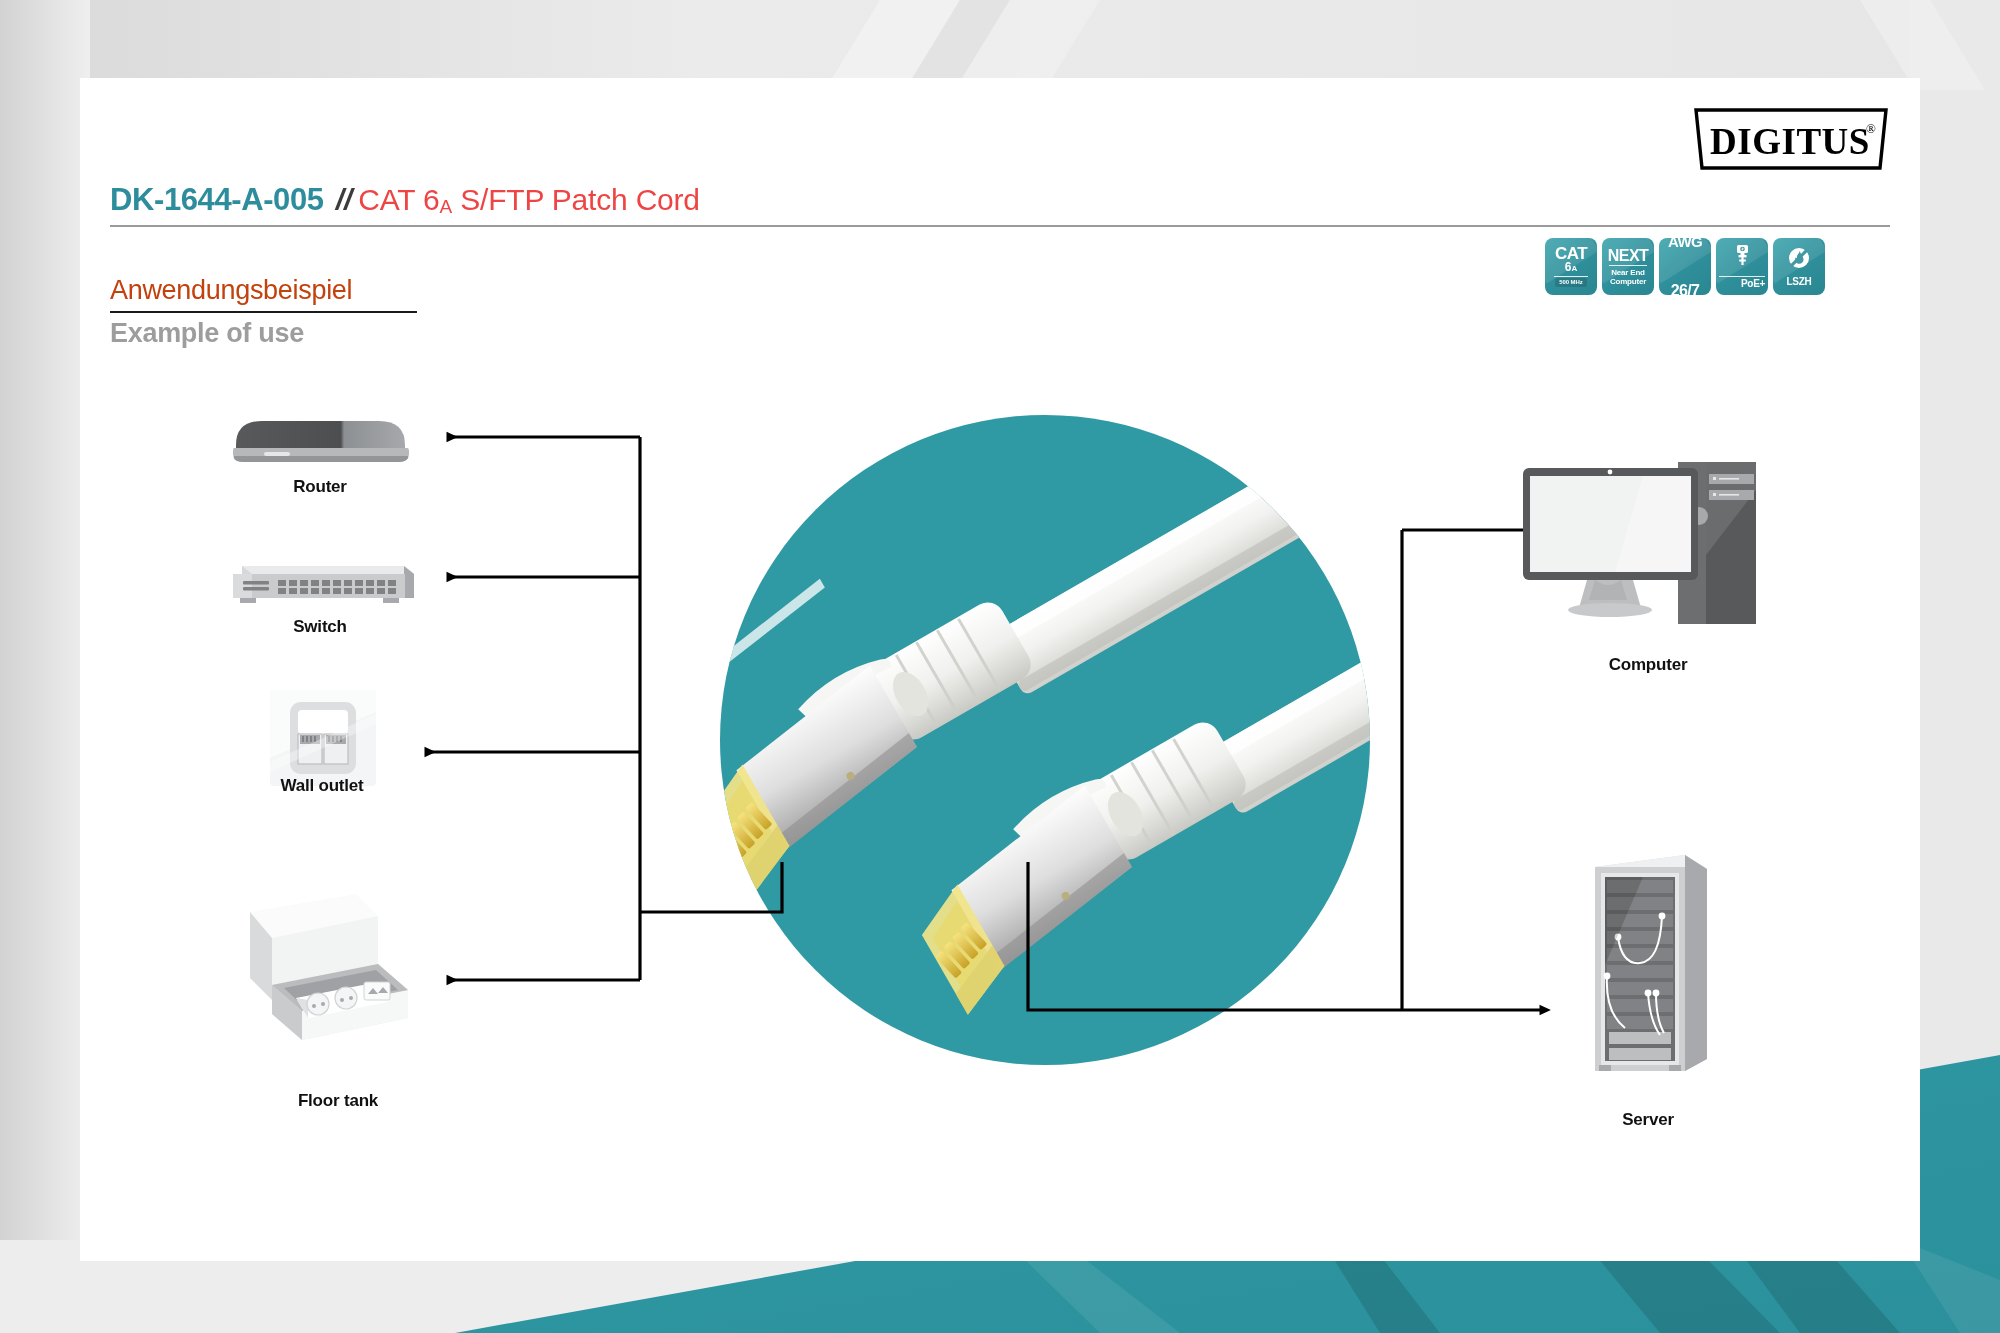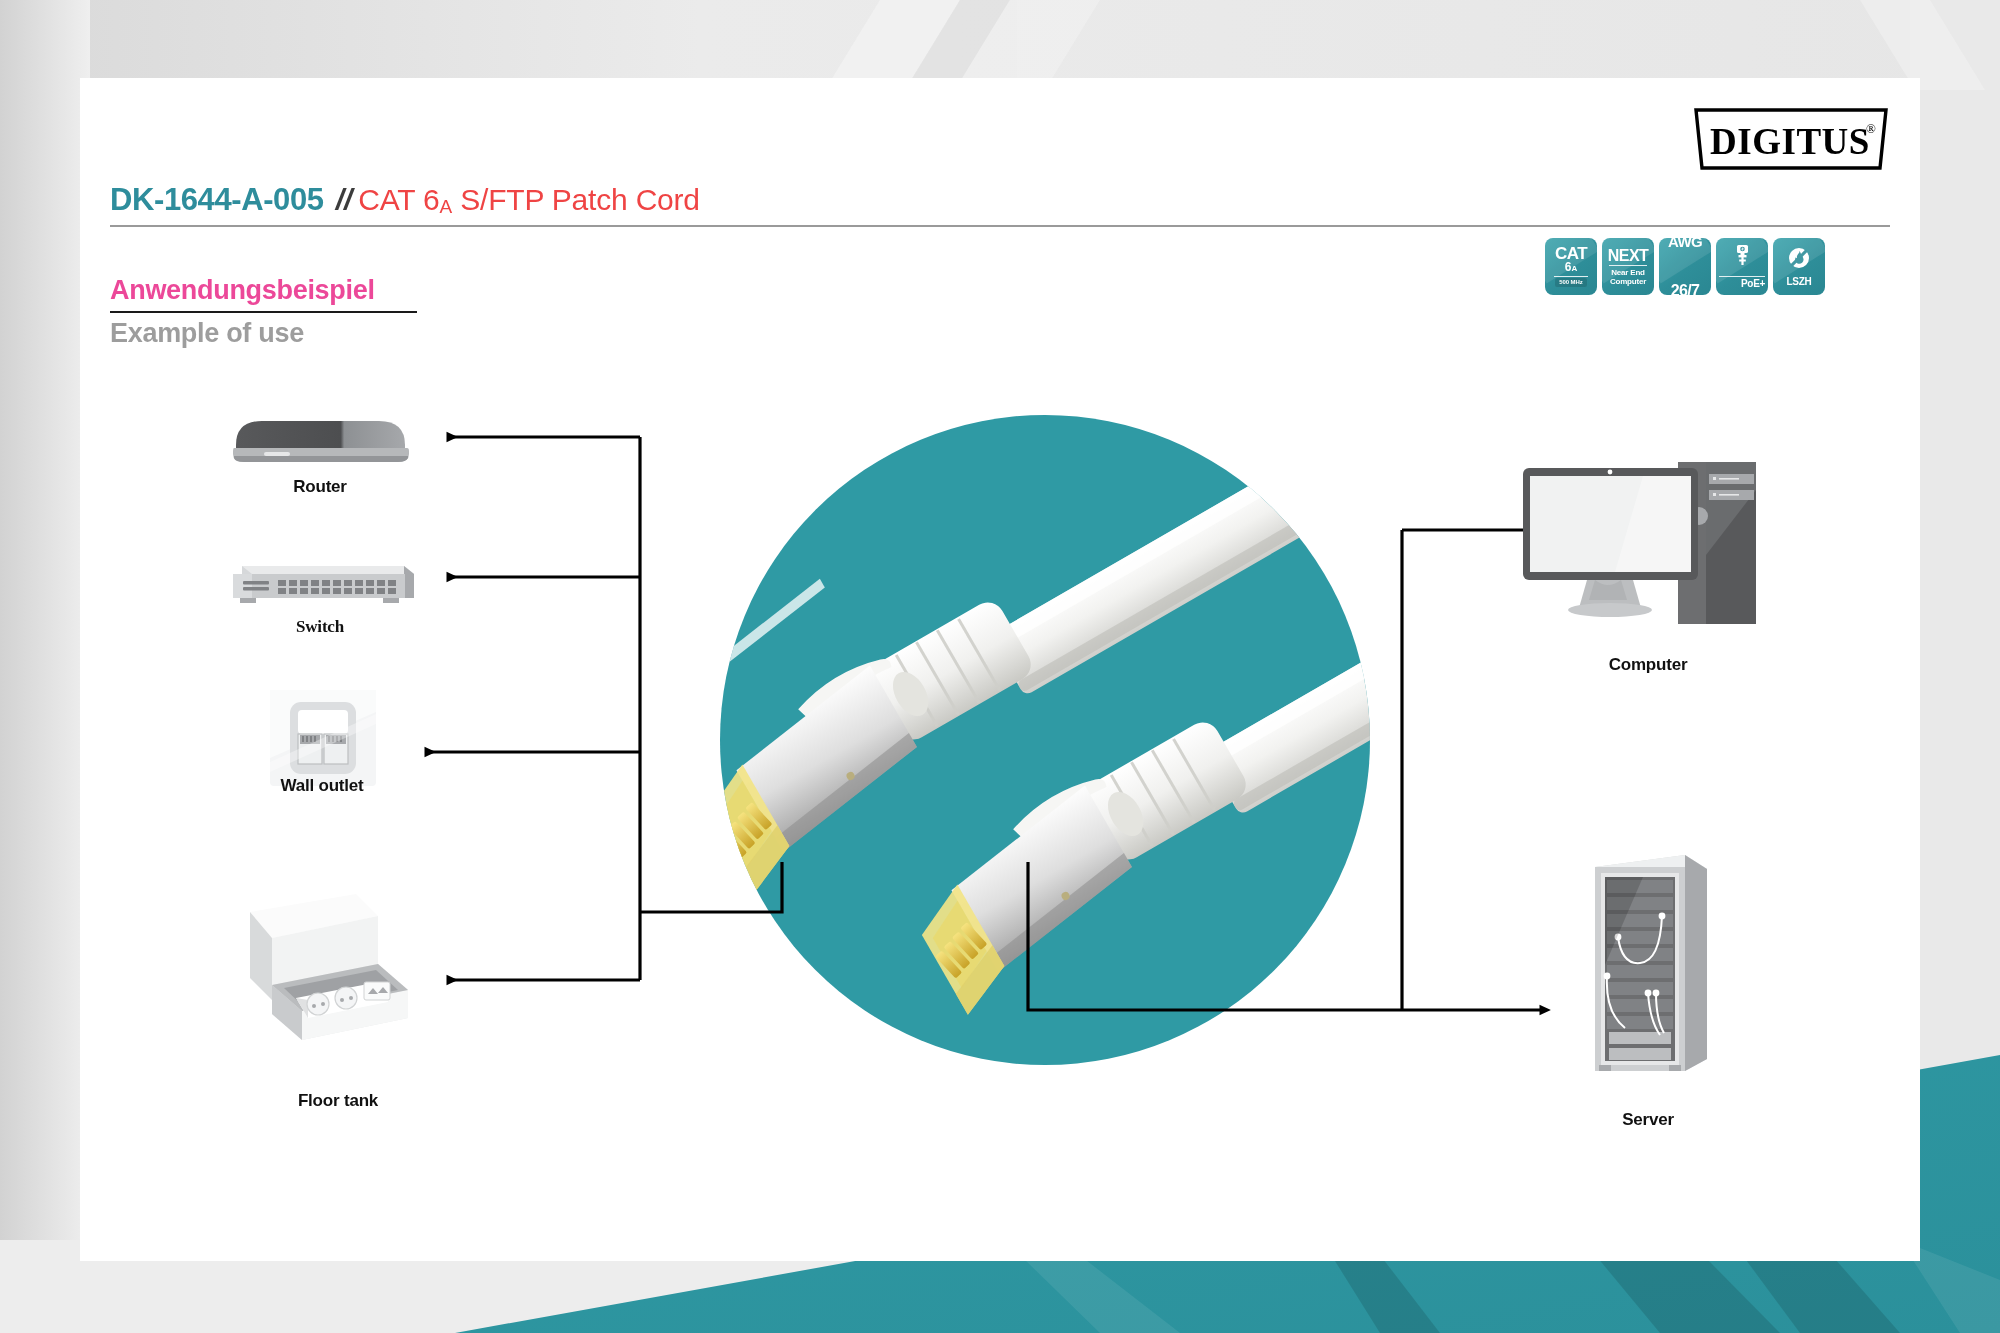--- a/index.html
+++ b/index.html
@@ -92,21 +92,21 @@
   .b-poe {
     font-size:10px; font-weight:bold; letter-spacing:-0.3px;
     border-top:1px solid rgba(255,255,255,.85);
     padding-top:1px; margin-top:1px; line-height:11px;padding-left:22px;
   }
   .b-lszh { font-size:10px; font-weight:bold; letter-spacing:-0.3px; line-height:11px; margin-top:1px;}
 
   
   .heading-de {
     position:absolute; left:110px; top:275px; z-index:5;
-    font-size:27px; font-weight:bold; color:#ec4899;
+    font-size:27px; font-weight:normal; color:#c2410c;
     letter-spacing:-0.3px;
   }
   .heading-rule {
     position:absolute; left:110px; top:311px;
     width:307px; height:2px; background:#1a1a1a; z-index:5;
   }
   .heading-en {
     position:absolute; left:110px; top:318px; z-index:5;
     font-size:27px; font-weight:bold; color:#9d9d9d;
     letter-spacing:-0.3px;
@@ -424,21 +424,21 @@
       <rect x="116" y="32" width="8" height="6"></rect>
         <rect x="127" y="32" width="8" height="6"></rect>
       <rect x="138" y="32" width="8" height="6"></rect>
         <rect x="149" y="32" width="8" height="6"></rect>
       <rect x="160" y="32" width="8" height="6"></rect>
     </g>
     <rect x="12" y="42" width="16" height="5" fill="#a7a9ac"></rect>
     <rect x="155" y="42" width="16" height="5" fill="#a7a9ac"></rect>
   </svg>
 </div>
-<div class="node-label" style="left:320px; top:617px;font-family:Liberation Serif, serif;">Switch</div>
+<div class="node-label" style="left:320px; top:617px;">Switch</div>
 
 <div class="node-art" style="left:268px; top:688px;">
   <svg width="110" height="100" viewBox="0 0 110 100" xmlns="http://www.w3.org/2000/svg">
     <rect x="2" y="2" width="106" height="96" rx="4" fill="#f4f5f6"></rect>
     <polygon points="2,2 108,2 108,24 2,70" fill="#fafbfb"></polygon>
     <rect x="22" y="14" width="66" height="72" rx="11" fill="#dcdee0"></rect>
     <rect x="30" y="22" width="50" height="24" rx="4" fill="#ffffff"></rect>
     <g>
       <rect x="30" y="46" width="24" height="30" fill="#eef0f1" stroke="#bcbec0" stroke-width="1.2"></rect>
       <rect x="56" y="46" width="24" height="30" fill="#eef0f1" stroke="#bcbec0" stroke-width="1.2"></rect>

